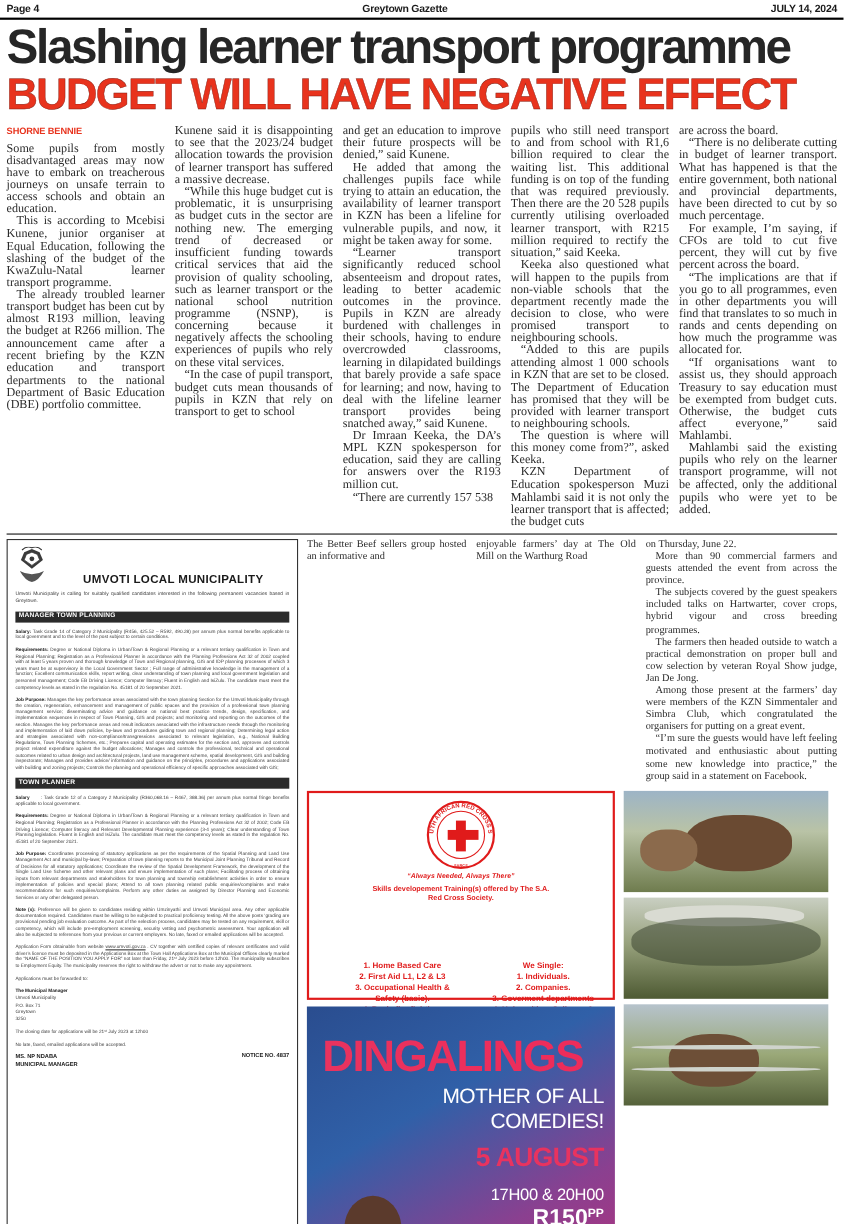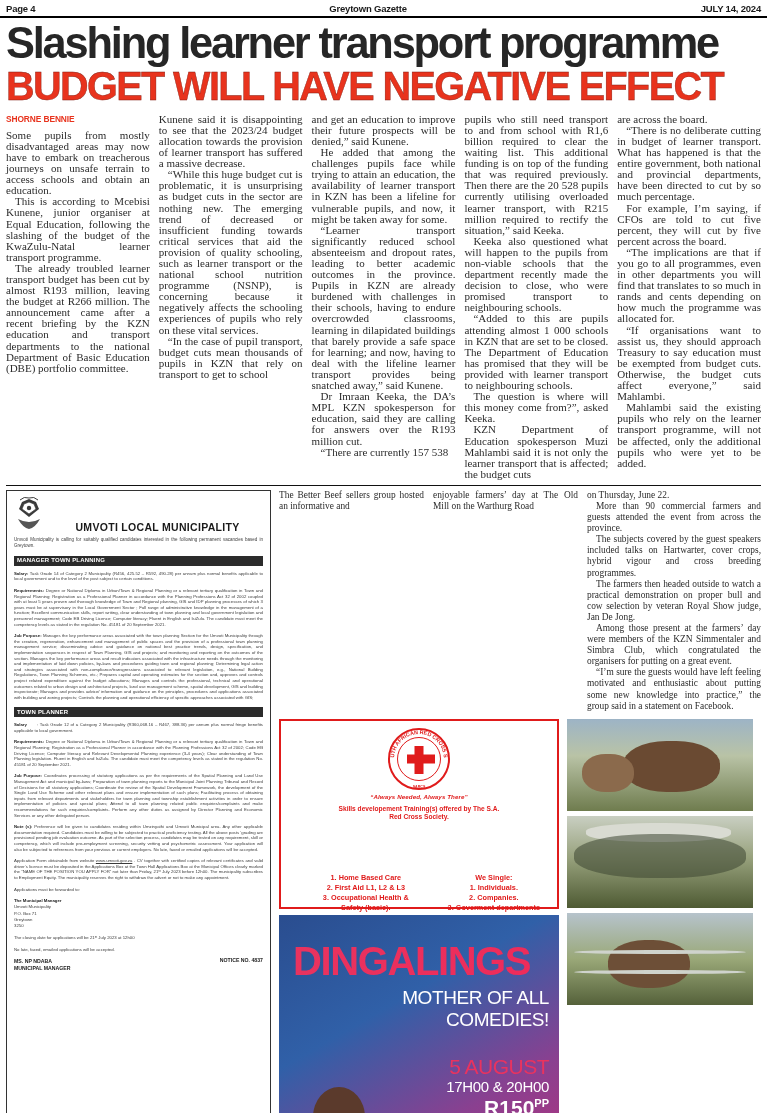--- a/index.html
+++ b/index.html
@@ -177,21 +177,21 @@
     background: linear-gradient(90deg,#e8335f,#ee2b5a);
     -webkit-background-clip:text; background-clip:text; color:transparent;
     text-shadow: none;
   }
   .p-sub1, .p-sub2 {
     position:absolute; right:10px; color:#fff; font-size:19px; letter-spacing:-0.4px; font-weight:500;
     text-align:right;
   }
   .p-sub1 { top:72px; }
   .p-sub2 { top:94px; }
-  .p-date { position:absolute; right:10px; top:140px; color:#e8335f; font-size:21px; font-weight:normal; letter-spacing:-0.5px;}
+  .p-date { position:absolute; right:10px; top:124px; color:#e8335f; font-size:24px; font-weight:bold; letter-spacing:-0.5px;}
   .p-time { position:absolute; right:10px; top:163px; color:#fff; font-size:15px; letter-spacing:-0.3px;}
   .p-price { position:absolute; right:10px; top:181px; color:#fff; font-size:21px; font-weight:bold; }
   .p-price sup { font-size:11px;text-align:right; }
   .p-venue1 { position:absolute; right:10px; top:209px; color:#fff; font-size:17px; font-weight:bold; letter-spacing:-0.3px;}
   .p-venue2 { position:absolute; right:10px; top:227px; color:#fff; font-size:17px; font-weight:bold; letter-spacing:-0.3px;}
   
   .fig { position:absolute; border-radius:50% 50% 45% 45%; }
   .fig-a-head { left:34px; top:172px; width:52px; height:60px; background:#5b3a2c; }
   .fig-a-body { left:6px; top:222px; width:120px; height:170px; background:#222634; border-radius:40px 40px 0 0;}
   .fig-a-shirt { left:48px; top:232px; width:26px; height:80px; background:#8e7cc3; border-radius:4px;}

